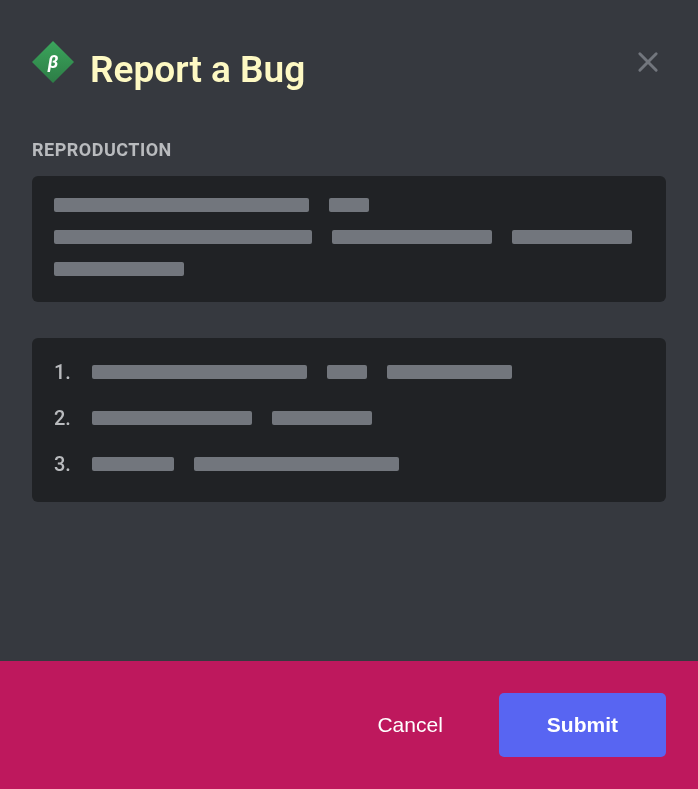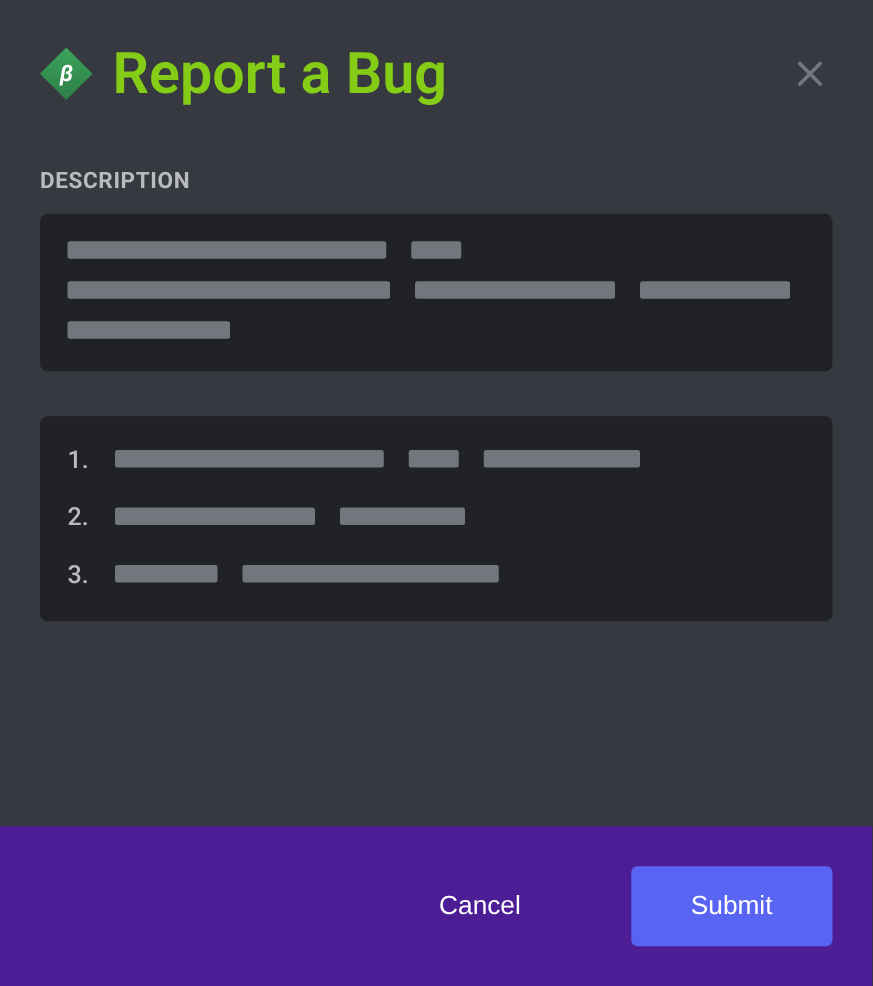--- a/index.html
+++ b/index.html
@@ -39,23 +39,24 @@
     .logo {
       width: 42px;
       height: 42px;
       position: relative;
     }
     .logo svg {
       width: 100%;
       height: 100%;
     }
     .title {
-      font-size: 46px;
+      font-size: 37px;
       font-weight: 600;
-      color: #84cc16;
+      color: #fef9c3;
+      margin-top: 16px;
     }
     .close-btn {
       background: none;
       border: none;
       cursor: pointer;
       padding: 4px;
       display: flex;
       align-items: center;
       justify-content: center;
     }
@@ -109,46 +110,45 @@
       font-weight: 500;
       width: 22px;
       flex-shrink: 0;
     }
     .step-bars {
       display: flex;
       gap: 20px;
       flex-wrap: wrap;
     }
     .footer {
-      background: #4c1d95;
+      background: #be185d;
       padding: 32px 32px;
       display: flex;
       justify-content: flex-end;
       align-items: center;
-      gap: 28px;
+      gap: 40px;
     }
     .cancel-btn {
       background: none;
       border: none;
       color: #ffffff;
       font-size: 21px;
       font-weight: 500;
       cursor: pointer;
       padding: 12px 16px;
     }
     .submit-btn {
       background: #5865f2;
       border: none;
       color: #ffffff;
       font-size: 21px;
-      font-weight: 400;
+      font-weight: 700;
       cursor: pointer;
       padding: 20px 48px;
       border-radius: 5px;
-      margin-left: 44px;
     }
   </style>
 </head>
 <body>
 
 <div class="modal">
   <div class="modal-body">
     <div class="header">
       <div class="header-left">
         <div class="logo">
@@ -166,21 +166,21 @@
         <h1 class="title">Report a Bug</h1>
       </div>
       <button class="close-btn">
         <svg viewBox="0 0 24 24">
           <path d="M5 5 L19 19 M19 5 L5 19" stroke="#72767d" stroke-width="2.5" stroke-linecap="round"></path>
         </svg>
       </button>
     </div>
 
     <div class="form-section">
-      <div class="section-label">DESCRIPTION</div>
+      <div class="section-label">REPRODUCTION</div>
       <div class="input-box">
         <div class="skeleton-lines">
           <div class="skeleton-bar" style="width:255px"></div>
           <div class="skeleton-bar" style="width:40px"></div>
           <div class="skeleton-bar" style="width:258px"></div>
           <div class="skeleton-bar" style="width:160px"></div>
           <div class="skeleton-bar" style="width:120px"></div>
           <div class="skeleton-bar" style="width:130px"></div>
         </div>
       </div>

